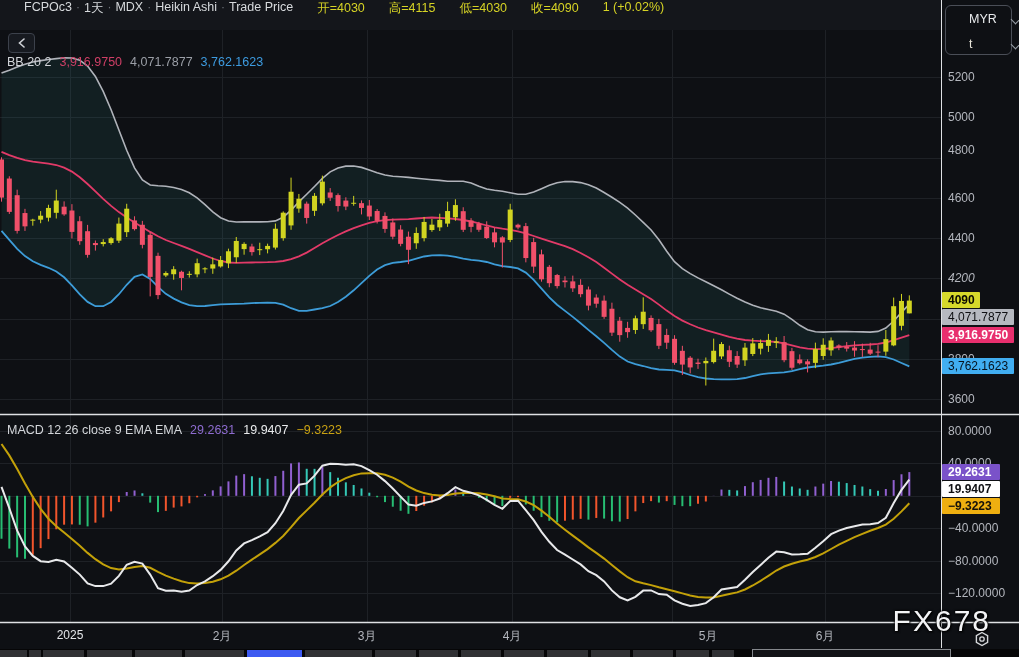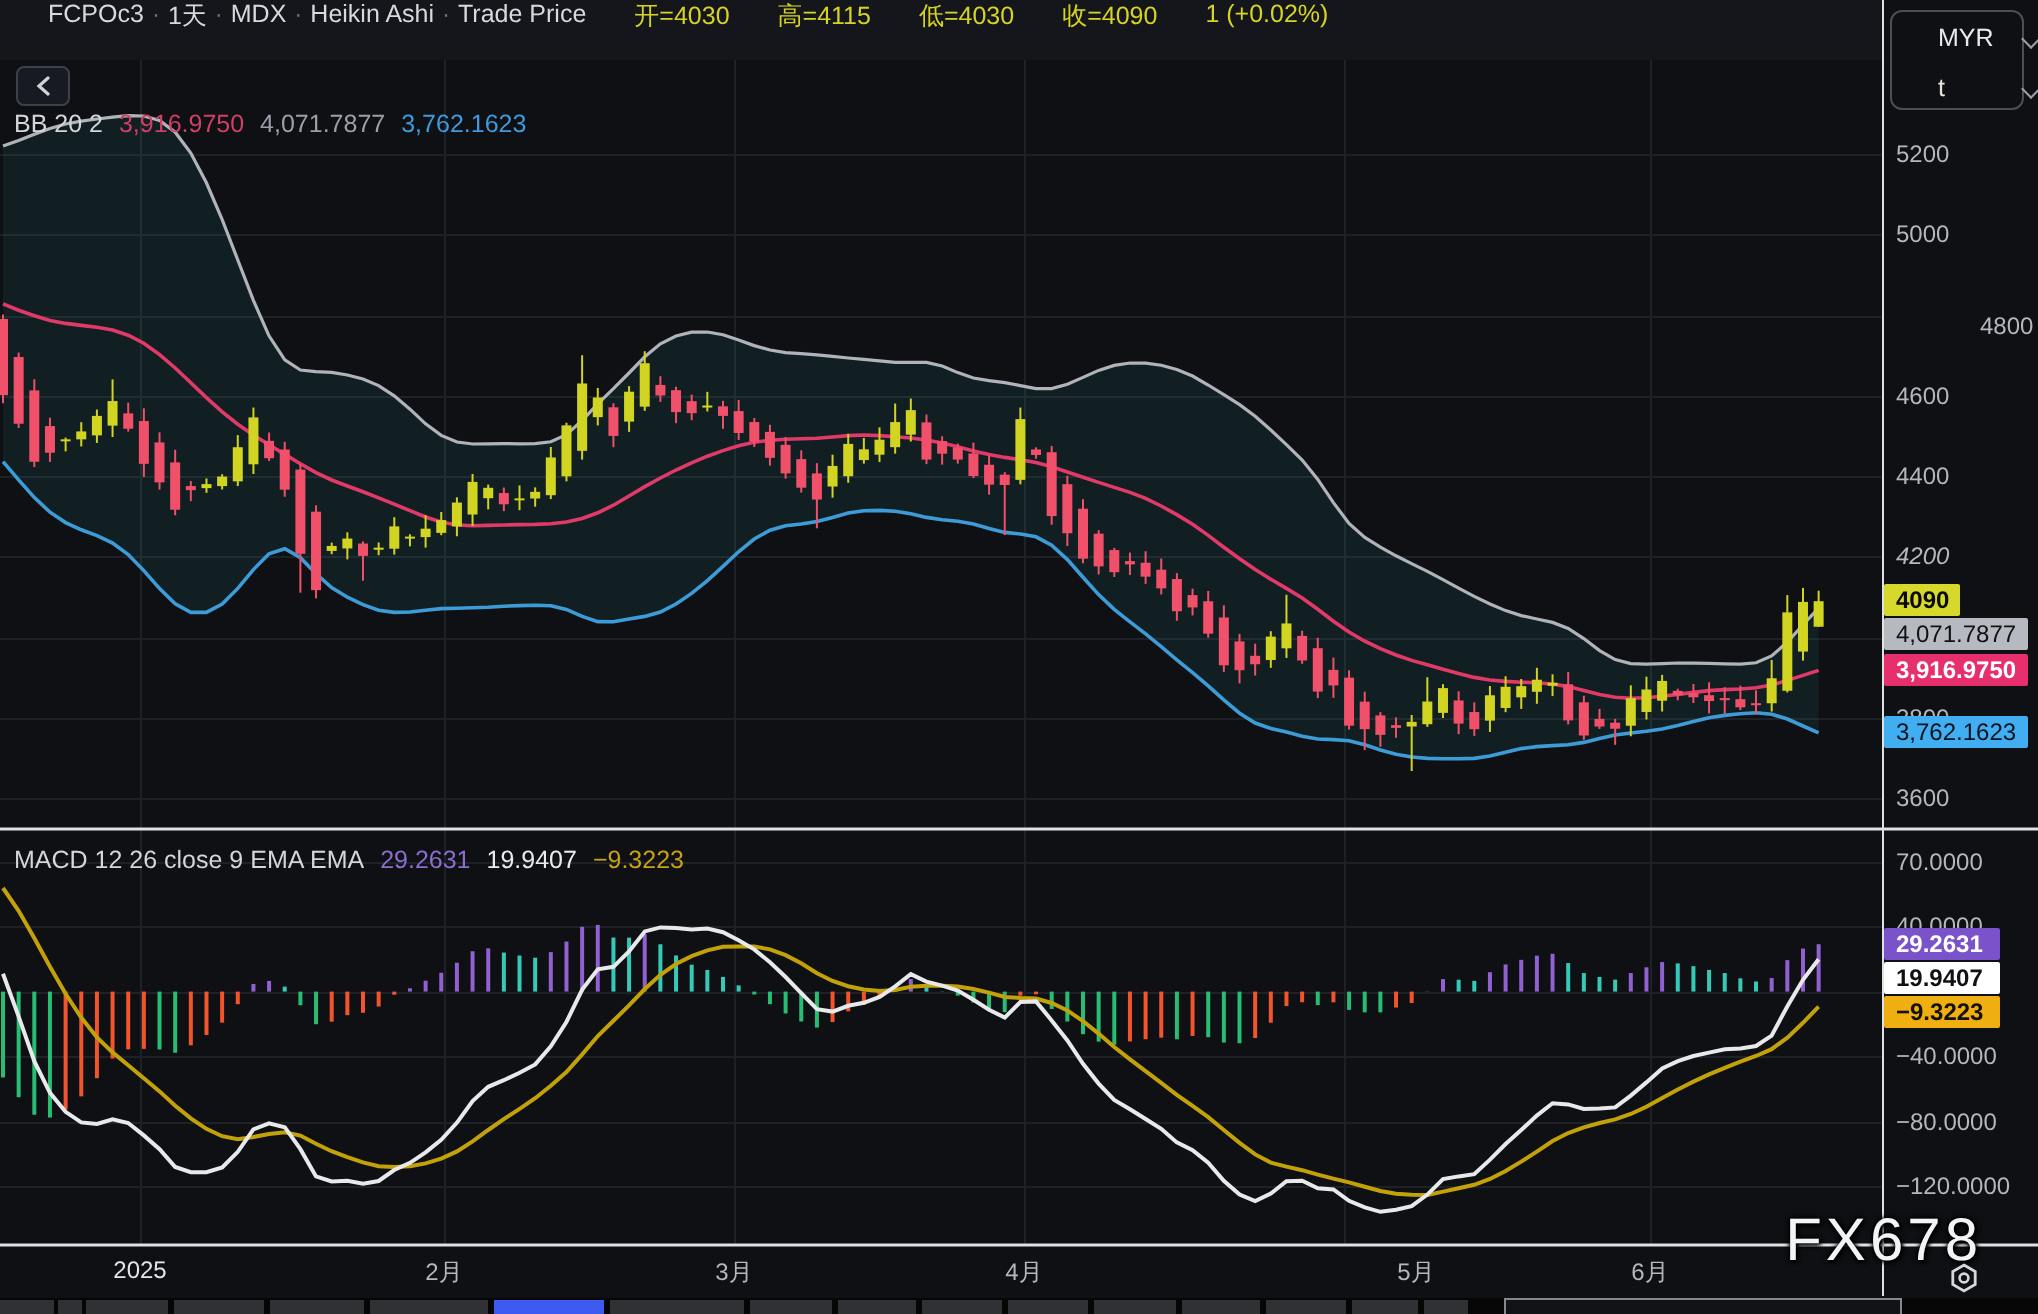--- a/index.html
+++ b/index.html
@@ -492,28 +492,28 @@
   <div id="macd-legend" class="legend">
     <span class="ltitle">MACD 12 26 close 9 EMA EMA</span>
   <span class="lval" style="color: rgb(142, 108, 208);">29.2631</span>
       <span class="lval" style="color: rgb(232, 234, 236);">19.9407</span>
       <span class="lval" style="color: rgb(201, 162, 19);">−9.3223</span>
     </div>
 
   <div id="axis-labels">
       <div style="top: 77px;">5200</div>
       <div style="top: 117.25px;">5000</div>
-      <div style="top: 163px; margin-left: 42px;">4800</div>
+      <div style="top: 150px;">4800</div>
       <div style="top: 197.75px;">4600</div>
       <div style="top: 238px;">4400</div>
       <div style="top: 278.25px; font-style: italic;">4200</div>
       <div style="top: 318.5px;">4000</div>
       <div style="top: 358.75px;">3800</div>
       <div style="top: 399px;">3600</div>
-      <div style="top: 431px;">70.0000</div>
+      <div style="top: 431px;">80.0000</div>
       <div style="top: 463.4px;">40.0000</div>
       <div style="top: 528.2px;">−40.0000</div>
       <div style="top: 560.6px;">−80.0000</div>
       <div style="top: 593px;">−120.0000</div>
     </div>
   <div id="axis-badges">
       <div class="axis-badge" style="top: 292.387px; background: rgb(214, 217, 43); color: rgb(10, 10, 0); width: 38px; font-weight: 700;">4090</div>
       <div class="axis-badge" style="top: 309.387px; background: rgb(182, 185, 192); color: rgb(16, 17, 20); width: 72px; font-weight: 400;">4,071.7877</div>
       <div class="axis-badge" style="top: 327.209px; background: rgb(232, 47, 110); color: rgb(255, 255, 255); width: 72px; font-weight: 700;">3,916.9750</div>
       <div class="axis-badge" style="top: 358.365px; background: rgb(65, 174, 241); color: rgb(6, 18, 28); width: 72px; font-weight: 400;">3,762.1623</div>

